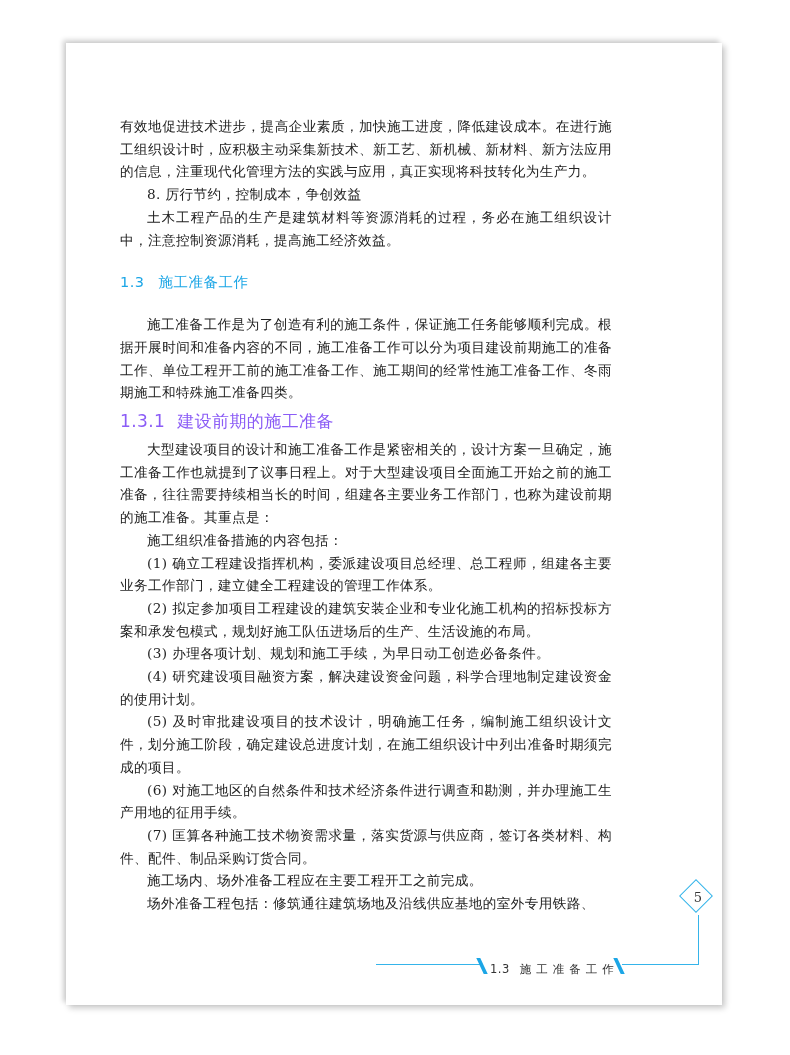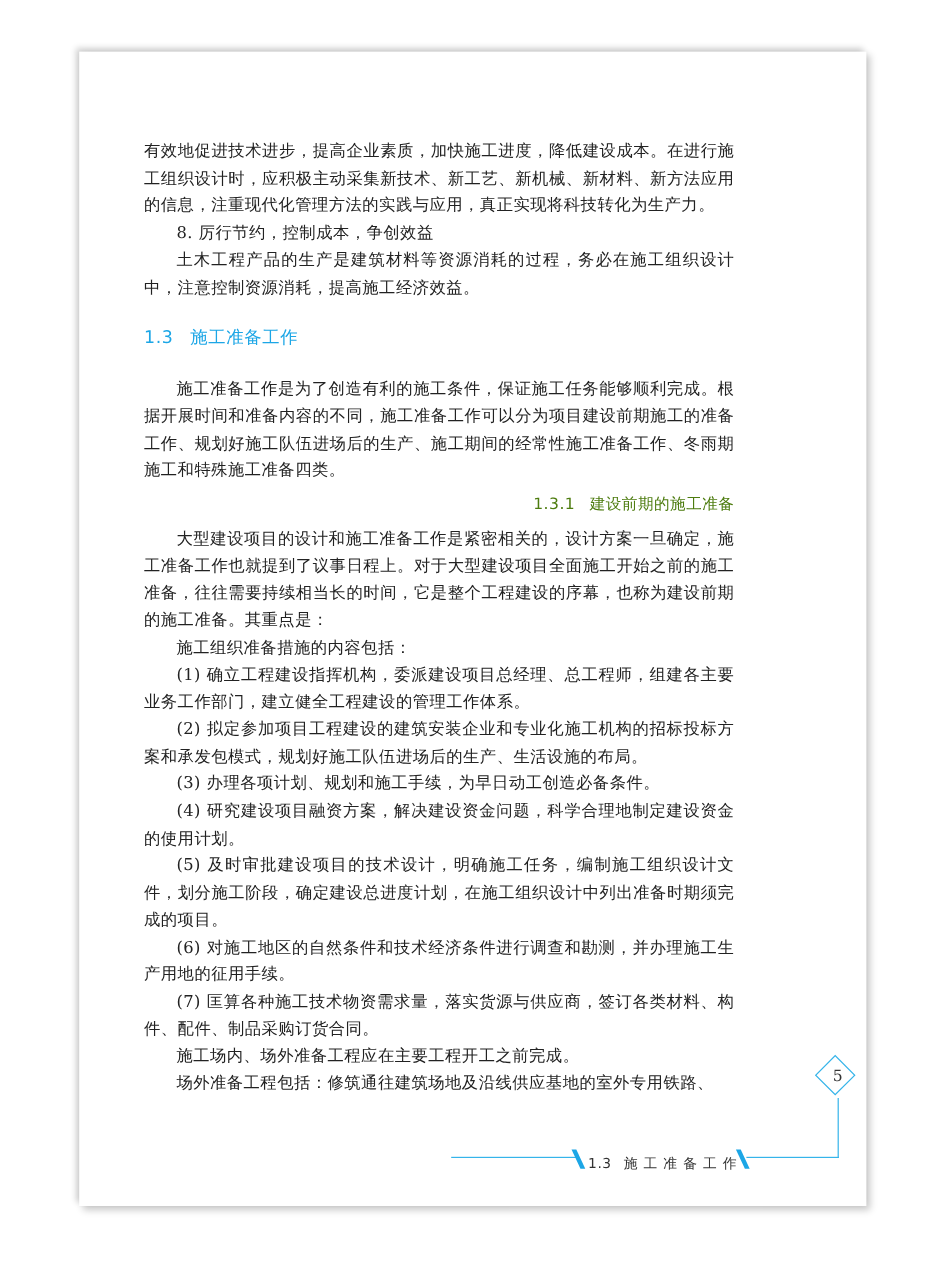--- a/index.html
+++ b/index.html
@@ -17,22 +17,22 @@
     font-size:13.6px; color:#222; line-height:22.7px; letter-spacing:0.4px;
   }
   .p { margin:0; text-align:justify; text-align-last:left; }
   .indent { text-indent:27px; }
   .h2 {
     font-family:"DejaVu Sans", sans-serif; color:#1ca6e6; font-size:14.5px;
     margin:20px 0 20px 0; line-height:22px; letter-spacing:0.5px;
   }
   .h2 .num { margin-right:14px; }
   .h3 {
-    font-family:"DejaVu Sans", sans-serif; color:#4d7c0f; font-size:13px;
-    margin:2px 0 6px 0; line-height:22px;text-align:right;
+    font-family:"DejaVu Sans", sans-serif; color:#8b5cf6; font-size:17px;
+    margin:2px 0 6px 0; line-height:22px;
   }
   .h3 .num { margin-right:12px; }
   .pagenum {
     position:absolute; left:618px; top:841px; width:22px; height:22px;
     border:1.3px solid #35b4ea; transform:rotate(45deg); background:#fff;
   }
   .pagenum-txt {
     position:absolute; left:619px; top:842px; width:26px; height:26px;
     font-size:13px; color:#333; text-align:center; line-height:26px;
   }
@@ -54,26 +54,26 @@
 
 <div class="page">
   <div class="content">
     <p class="p">有效地促进技术进步，提高企业素质，加快施工进度，降低建设成本。在进行施工组织设计时，应积极主动采集新技术、新工艺、新机械、新材料、新方法应用的信息，注重现代化管理方法的实践与应用，真正实现将科技转化为生产力。</p>
     <p class="p indent">8. 厉行节约，控制成本，争创效益</p>
     <p class="p indent">土木工程产品的生产是建筑材料等资源消耗的过程，务必在施工组织设计中，注意控制资源消耗，提高施工经济效益。</p>
 
     <div class="h2">
       <span class="num">1.3</span><span>施工准备工作</span>
     </div>
-    <p class="p indent">施工准备工作是为了创造有利的施工条件，保证施工任务能够顺利完成。根据开展时间和准备内容的不同，施工准备工作可以分为项目建设前期施工的准备工作、规划好施工队伍进场后的生产、施工期间的经常性施工准备工作、冬雨期施工和特殊施工准备四类。</p>
+    <p class="p indent">施工准备工作是为了创造有利的施工条件，保证施工任务能够顺利完成。根据开展时间和准备内容的不同，施工准备工作可以分为项目建设前期施工的准备工作、单位工程开工前的施工准备工作、施工期间的经常性施工准备工作、冬雨期施工和特殊施工准备四类。</p>
 
     <div class="h3" style="margin-top:6px">
       <span class="num">1.3.1</span><span>建设前期的施工准备</span>
     </div>
-    <p class="p indent">大型建设项目的设计和施工准备工作是紧密相关的，设计方案一旦确定，施工准备工作也就提到了议事日程上。对于大型建设项目全面施工开始之前的施工准备，往往需要持续相当长的时间，它是整个工程建设的序幕，也称为建设前期的施工准备。其重点是：</p>
+    <p class="p indent">大型建设项目的设计和施工准备工作是紧密相关的，设计方案一旦确定，施工准备工作也就提到了议事日程上。对于大型建设项目全面施工开始之前的施工准备，往往需要持续相当长的时间，组建各主要业务工作部门，也称为建设前期的施工准备。其重点是：</p>
     <p class="p indent">施工组织准备措施的内容包括：</p>
     <p class="p indent">(1) 确立工程建设指挥机构，委派建设项目总经理、总工程师，组建各主要业务工作部门，建立健全工程建设的管理工作体系。</p>
     <p class="p indent">(2) 拟定参加项目工程建设的建筑安装企业和专业化施工机构的招标投标方案和承发包模式，规划好施工队伍进场后的生产、生活设施的布局。</p>
     <p class="p indent">(3) 办理各项计划、规划和施工手续，为早日动工创造必备条件。</p>
     <p class="p indent">(4) 研究建设项目融资方案，解决建设资金问题，科学合理地制定建设资金的使用计划。</p>
     <p class="p indent">(5) 及时审批建设项目的技术设计，明确施工任务，编制施工组织设计文件，划分施工阶段，确定建设总进度计划，在施工组织设计中列出准备时期须完成的项目。</p>
     <p class="p indent">(6) 对施工地区的自然条件和技术经济条件进行调查和勘测，并办理施工生产用地的征用手续。</p>
     <p class="p indent">(7) 匡算各种施工技术物资需求量，落实货源与供应商，签订各类材料、构件、配件、制品采购订货合同。</p>
     <p class="p indent">施工场内、场外准备工程应在主要工程开工之前完成。</p>
     <p class="p indent">场外准备工程包括：修筑通往建筑场地及沿线供应基地的室外专用铁路、</p>

